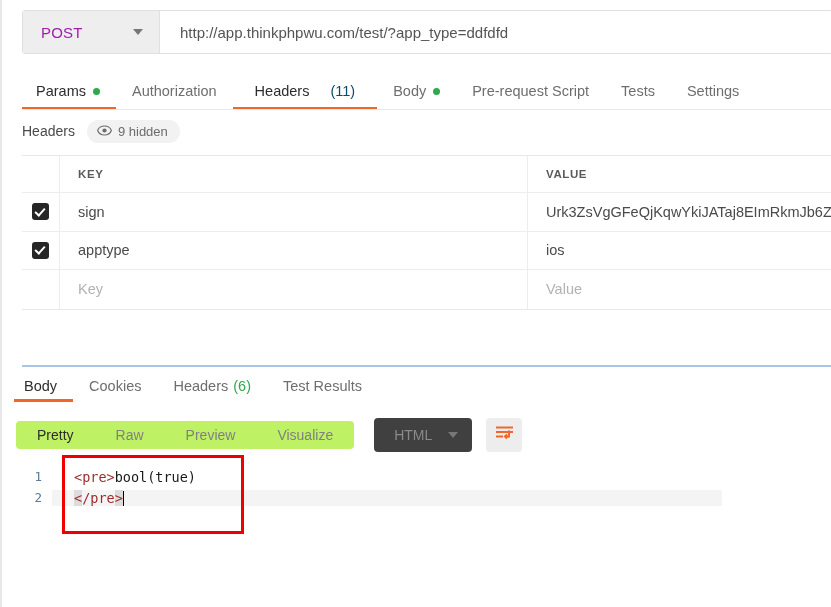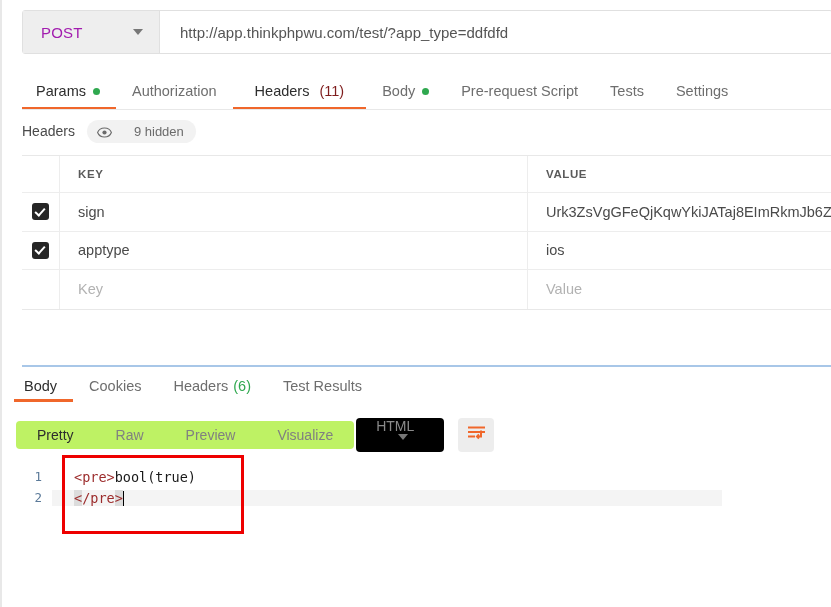--- a/index.html
+++ b/index.html
@@ -92,21 +92,21 @@
     cursor: pointer;
     white-space: nowrap;
   }
   .rtab .dot {
     display: inline-block;
     width: 7px; height: 7px;
     border-radius: 50%;
     background: #2fa84f;
     margin-left: 7px;
   }
-  .rtab .count { color: #7f1d1d; margin-left: 10px; }
+  .rtab .count { color: #0c4a6e; margin-left: 21px; }
   .rtab.active { color: #2d2d2d; }
   .rtab.active::after {
     content: "";
     position: absolute;
     left: 0; right: 0; bottom: 0;
     height: 3px;
     background: #f0672b;
   }
   .tabs-underline {
     position: absolute;
@@ -126,28 +126,27 @@
     align-items: center;
     height: 26px;
   }
   .hdr-sub-title {
     font-size: 14px;
     color: #4a4a4a;
     margin-right: 12px;
   }
   .hidden-pill {
     display: flex;
-    align-items: center;
+    align-items: flex-start;
     background: #f2f2f2;
     border-radius: 13px;
     padding: 4px 12px 4px 10px;
     font-size: 13px;
     color: #6b6b6b;
     cursor: pointer;
-    gap: 16px;
   }
   .eye {
     width: 15px; height: 11px;
     margin-right: 6px;
     display: inline-block;
     position: relative;
   }
 
   
   .tbl {
@@ -283,29 +282,28 @@
   .seg {
     display: flex;
     align-items: center;
     padding: 0 21px;
     font-size: 14px;
     color: #808080;
     cursor: pointer;
   }
   .seg.active { color: #2d2d2d; }
   .fmt-select {
-    margin-left: 2px;
+    margin-left: 20px;
     height: 34px;
-    background: #000000;
+    background: #404040;
     border-radius: 4px;
     display: flex;
     align-items: center;
     padding: 0 14px 0 20px;
     cursor: pointer;
-    flex-direction: column;
   }
   .fmt-label { font-size: 14px; color: #8a8a8a; margin-right: 16px; }
   .caret-sm {
     width: 0; height: 0;
     border-left: 5px solid transparent;
     border-right: 5px solid transparent;
     border-top: 6px solid #777;
   }
   .wrap-btn {
     margin-left: 14px;

